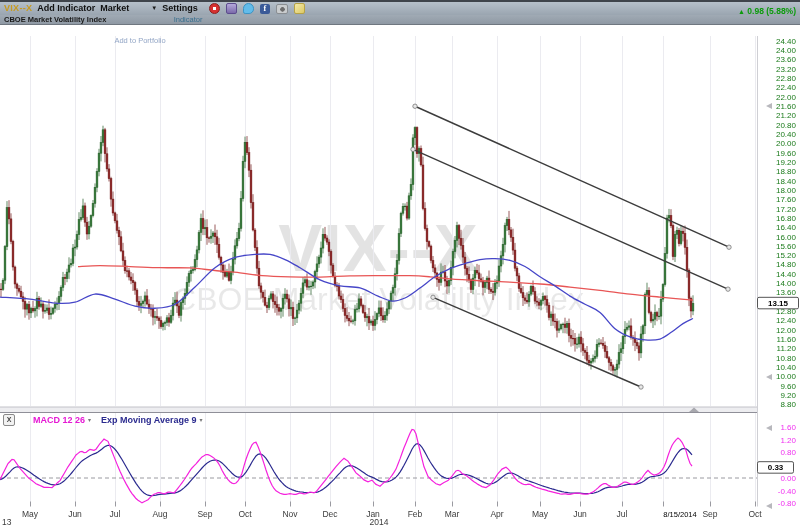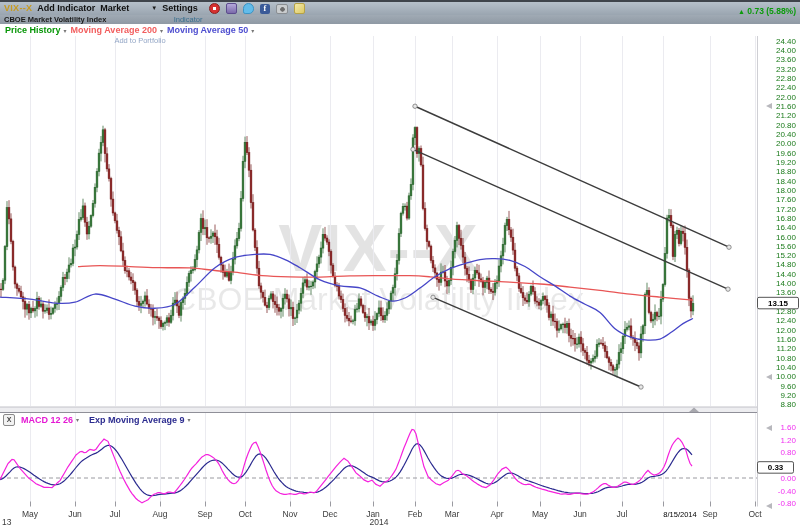--- a/index.html
+++ b/index.html
@@ -38,21 +38,21 @@
   .leg-ma200{color:#f25d5d;}
   .leg-ma50{color:#4f4fd0;}
   
   .wm{position:absolute;left:0;top:212px;width:757px;text-align:center;z-index:0;pointer-events:none;}
   .wm1{font-size:66px;font-weight:bold;color:rgba(0,0,0,0.11);line-height:72px;letter-spacing:1px;}
   .wm2{font-size:32px;color:rgba(0,0,0,0.09);line-height:30px;}
   
   .macd-hdr{position:absolute;left:3px;top:414px;height:11px;z-index:3;display:flex;align-items:center;font-size:9px;font-weight:bold;}
   .macd-x{width:10px;height:10px;border:1px solid #8a8a8a;background:#f2f2f2;color:#444;
           font:bold 7px "Liberation Sans",sans-serif;text-align:center;line-height:10px;border-radius:2px;cursor:pointer;}
-  .macd-lbl{color:#e519d4;margin-left:6px;}
+  .macd-lbl{color:#e519d4;margin-left:18px;}
   .sig-lbl{color:#2b2b8f;margin-left:6px;text-align:right;}
   svg{position:absolute;left:0;top:0;z-index:1;}
   svg text{font-family:"Liberation Sans","DejaVu Sans",sans-serif;}
 </style>
 </head>
 <body>
 
 <div class="app">
 
   <div class="wm">
@@ -588,37 +588,29 @@
       <span class="dd-arrow">▼</span>
       <span class="hitem">Settings</span>
       <span class="icons">
         <span class="icn icn-alarm"></span>
         <span class="icn icn-cube"></span>
         <span class="icn icn-twitter"></span>
         <span class="icn icn-fb">f</span>
         <span class="icn icn-camera"></span>
         <span class="icn icn-note"></span>
       </span>
-      <span class="quote"><span class="arr">▲</span> <span>0.73 (5.88%)</span></span>
+      <span class="quote"><span class="arr">▲</span> <span>0.98 (5.88%)</span></span>
     </div>
     <div class="hdr-row2">
       <span class="hdr-desc">CBOE Market Volatility Index</span>
       <span class="sp link-dim">Add to Portfolio</span>
       <span class="sp link-draw">Indicator</span>
     </div>
   </div>
 
-  <div class="legend">
-    <span class="leg-ph">Price History</span>
-    <span class="leg-arrow">▾</span>
-    <span class="leg-ma200">Moving Average 200</span>
-    <span class="leg-arrow">▾</span>
-    <span class="leg-ma50">Moving Average 50</span>
-    <span class="leg-arrow">▾</span>
-  </div>
 
   <div class="macd-hdr">
     <span class="macd-x">X</span>
     <span class="macd-lbl">MACD 12 26</span>
     <span class="leg-arrow">▾</span>
     <span class="sig-lbl">Exp Moving Average 9</span>
     <span class="leg-arrow">▾</span>
   </div>
 
 </div>

